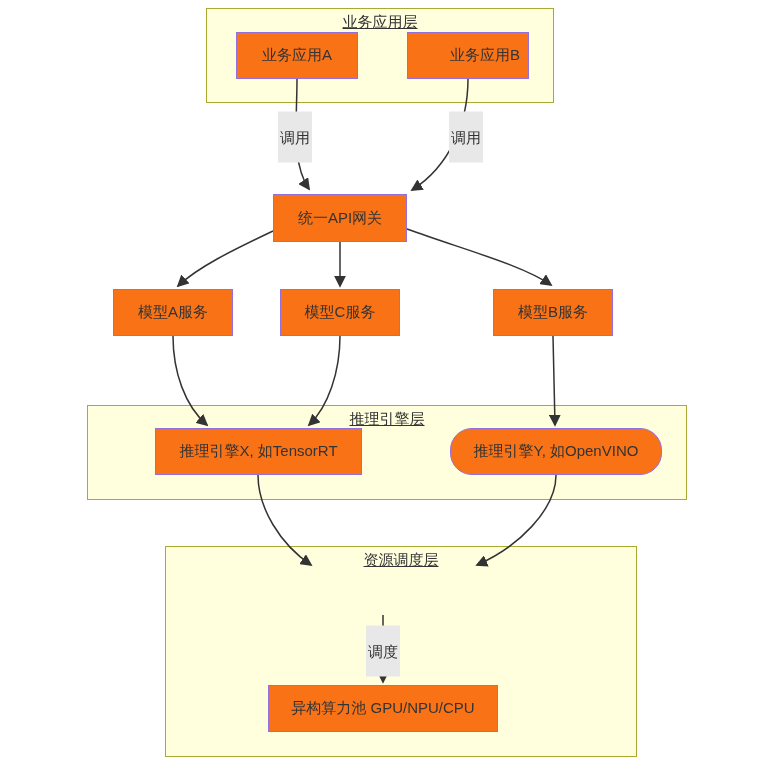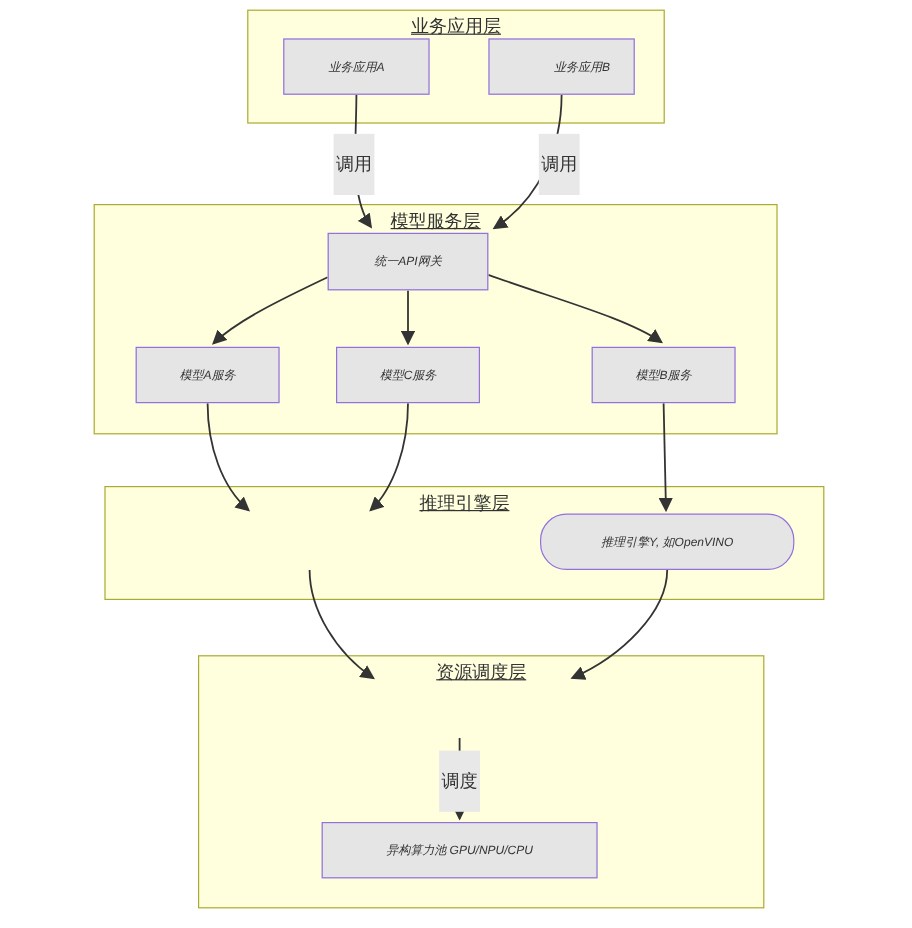--- a/index.html
+++ b/index.html
@@ -20,26 +20,25 @@
   .layer-title {
     position:absolute; top:4px; left:0; right:0;
     text-align:center; font-size:15px; color:#333333;
     pointer-events:none;
     text-decoration:underline;
   }
 
   
   .node {
     position:absolute;
-    background:#e5e5e5;
+    background:#f97316;
     border:1px solid #9370db;
     display:flex; align-items:center; justify-content:center;
-    text-align:center; font-size:10px; color:#333333;
+    text-align:center; font-size:15px; color:#333333;
     z-index:3;
-    font-style:italic;
   }
 
   
   svg.edges { position:absolute; left:0; top:0; width:760px; height:773px; z-index:2; }
   path.edge { fill:none; stroke:#333333; stroke-width:1.5px; }
 
   
   .edge-label {
     position:absolute; transform:translate(-50%,-50%);
     background:#e8e8e8; color:#333333;
@@ -69,23 +68,20 @@
   #edge-label-schedule { left:383px; top:651px; }
 </style>
 </head>
 <body>
 
 <div class="canvas">
 
   <div class="layer" id="layer-business">
     <div class="layer-title">业务应用层</div>
   </div>
-  <div class="layer" id="layer-model">
-    <div class="layer-title">模型服务层</div>
-  </div>
   <div class="layer" id="layer-engine">
     <div class="layer-title">推理引擎层</div>
   </div>
   <div class="layer" id="layer-resource">
     <div class="layer-title">资源调度层</div>
   </div>
 
   <svg class="edges" viewBox="0 0 760 773" xmlns="http://www.w3.org/2000/svg">
     <defs>
       <marker id="arrow" viewBox="0 0 10 10" refX="8.5" refY="5" markerWidth="8" markerHeight="8" orient="auto">
@@ -104,20 +100,21 @@
     <path class="edge" d="M556,475 C556,510 518,547 477,565" marker-end="url(#arrow)"></path>
     <path class="edge" d="M383,615 L383,682" marker-end="url(#arrow)"></path>
   </svg>
 
   <div class="node" id="node-app-a">业务应用A</div>
   <div class="node" id="node-app-b">业务应用B</div>
   <div class="node" id="node-model-a">模型A服务</div>
   <div class="node" id="node-gateway">统一API网关</div>
   <div class="node" id="node-model-c">模型C服务</div>
   <div class="node" id="node-model-b">模型B服务</div>
+  <div class="node" id="node-engine-x">推理引擎X, 如TensorRT</div>
   <div class="node" id="node-engine-y">推理引擎Y, 如OpenVINO</div>
   <div class="node" id="node-pool">异构算力池 GPU/NPU/CPU</div>
 
   <div class="edge-label" id="edge-label-call-a">调用</div>
   <div class="edge-label" id="edge-label-call-b">调用</div>
   <div class="edge-label" id="edge-label-schedule">调度</div>
 
 </div>
 
 </body></html>

